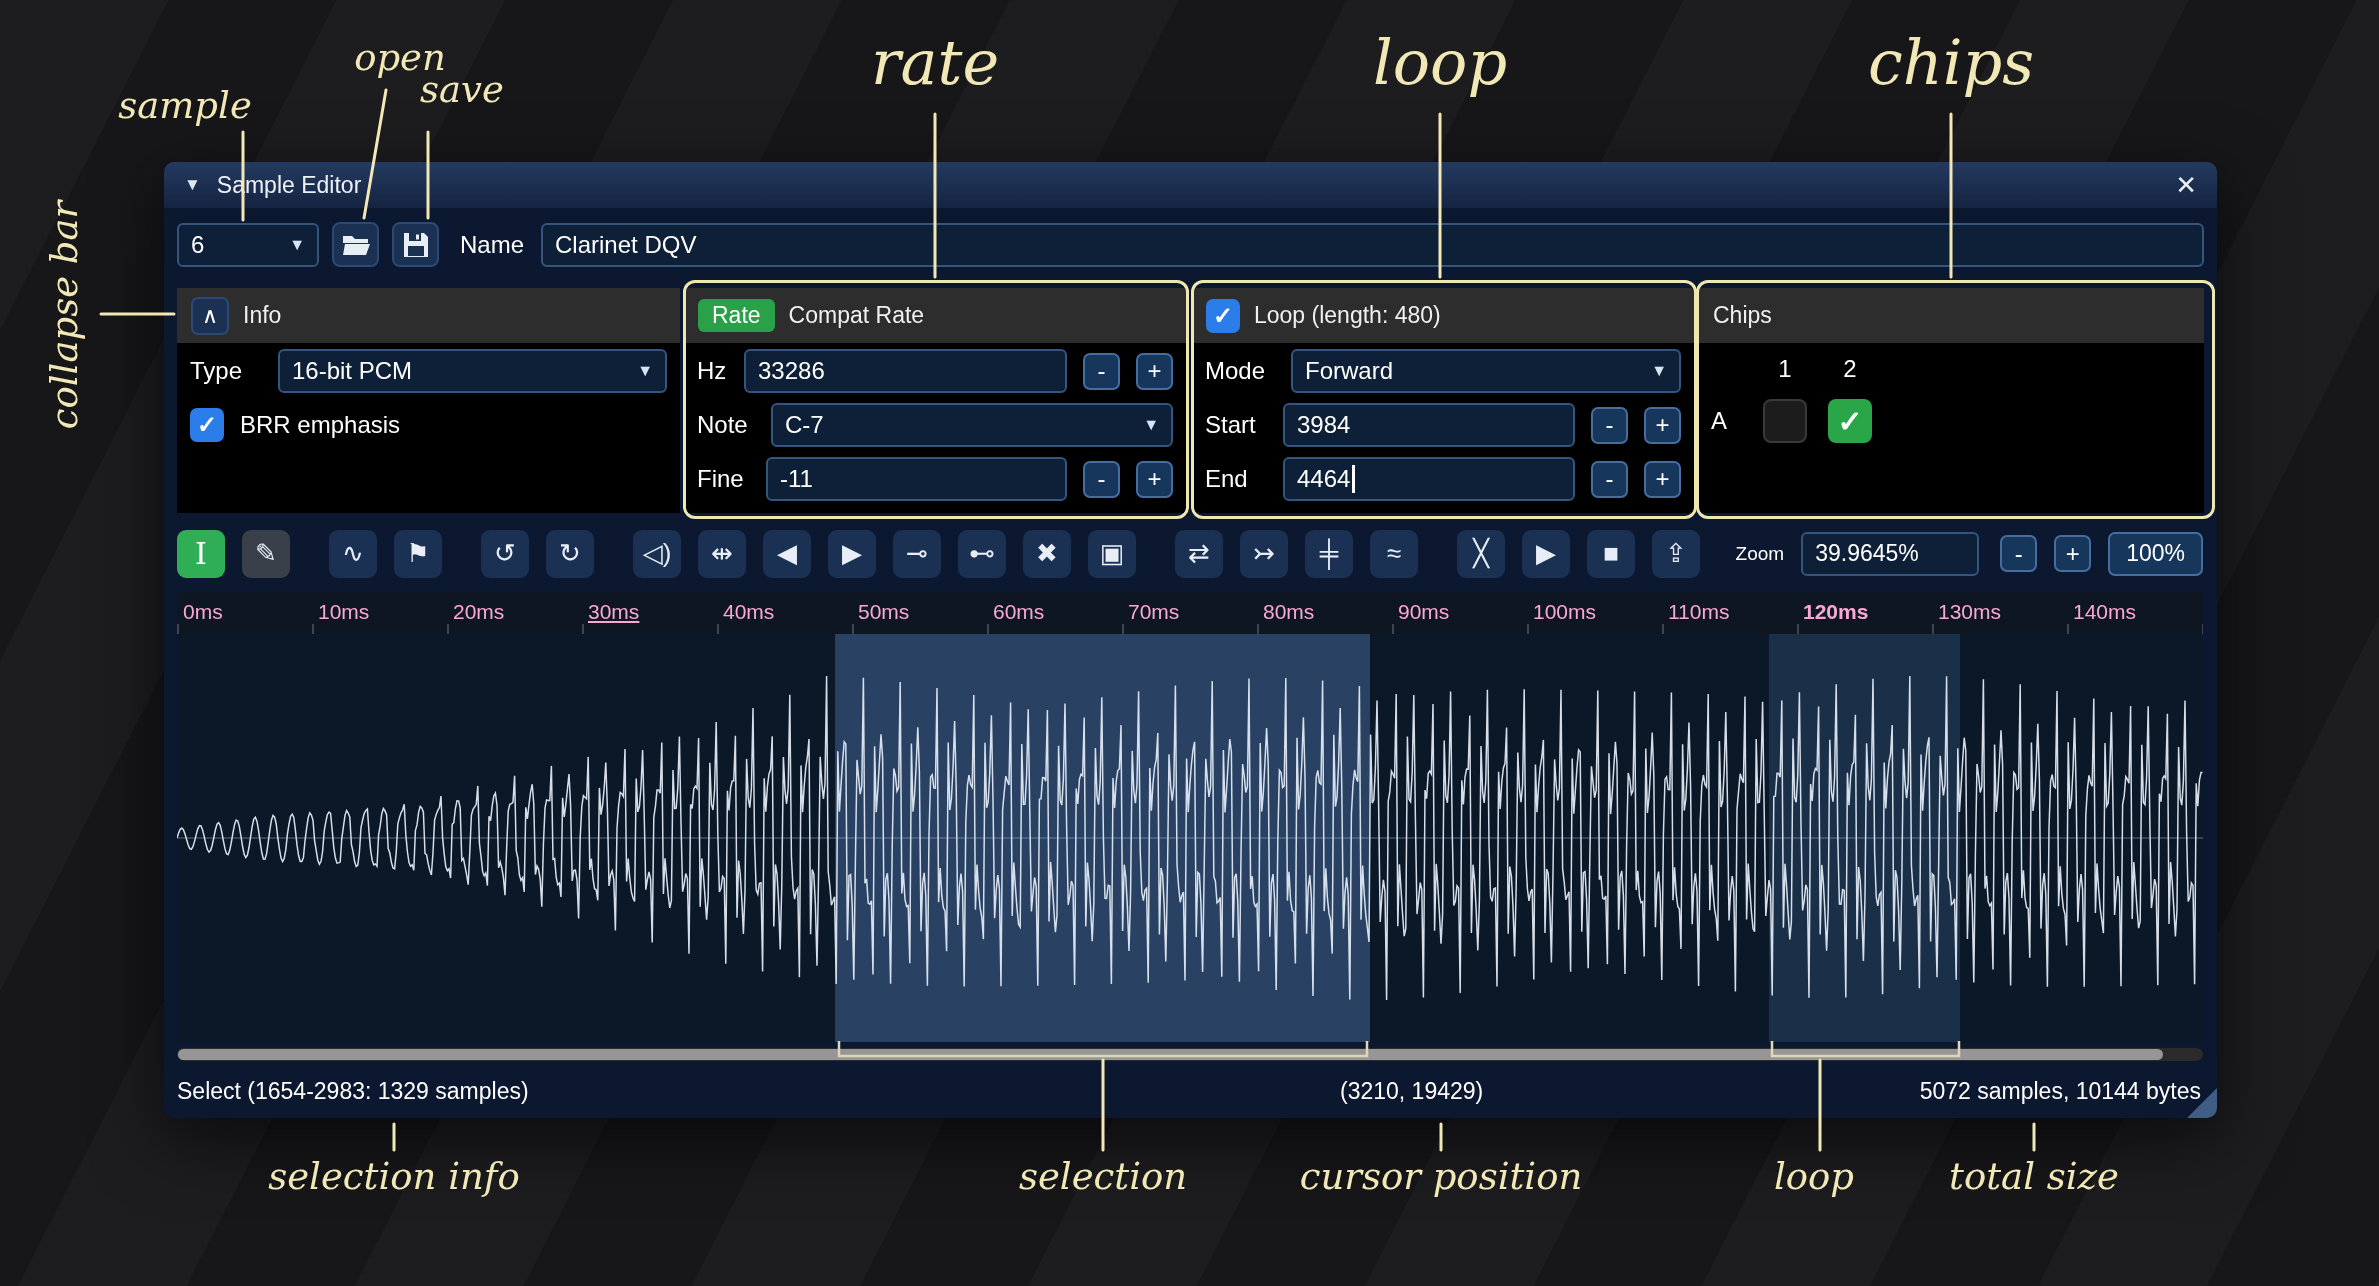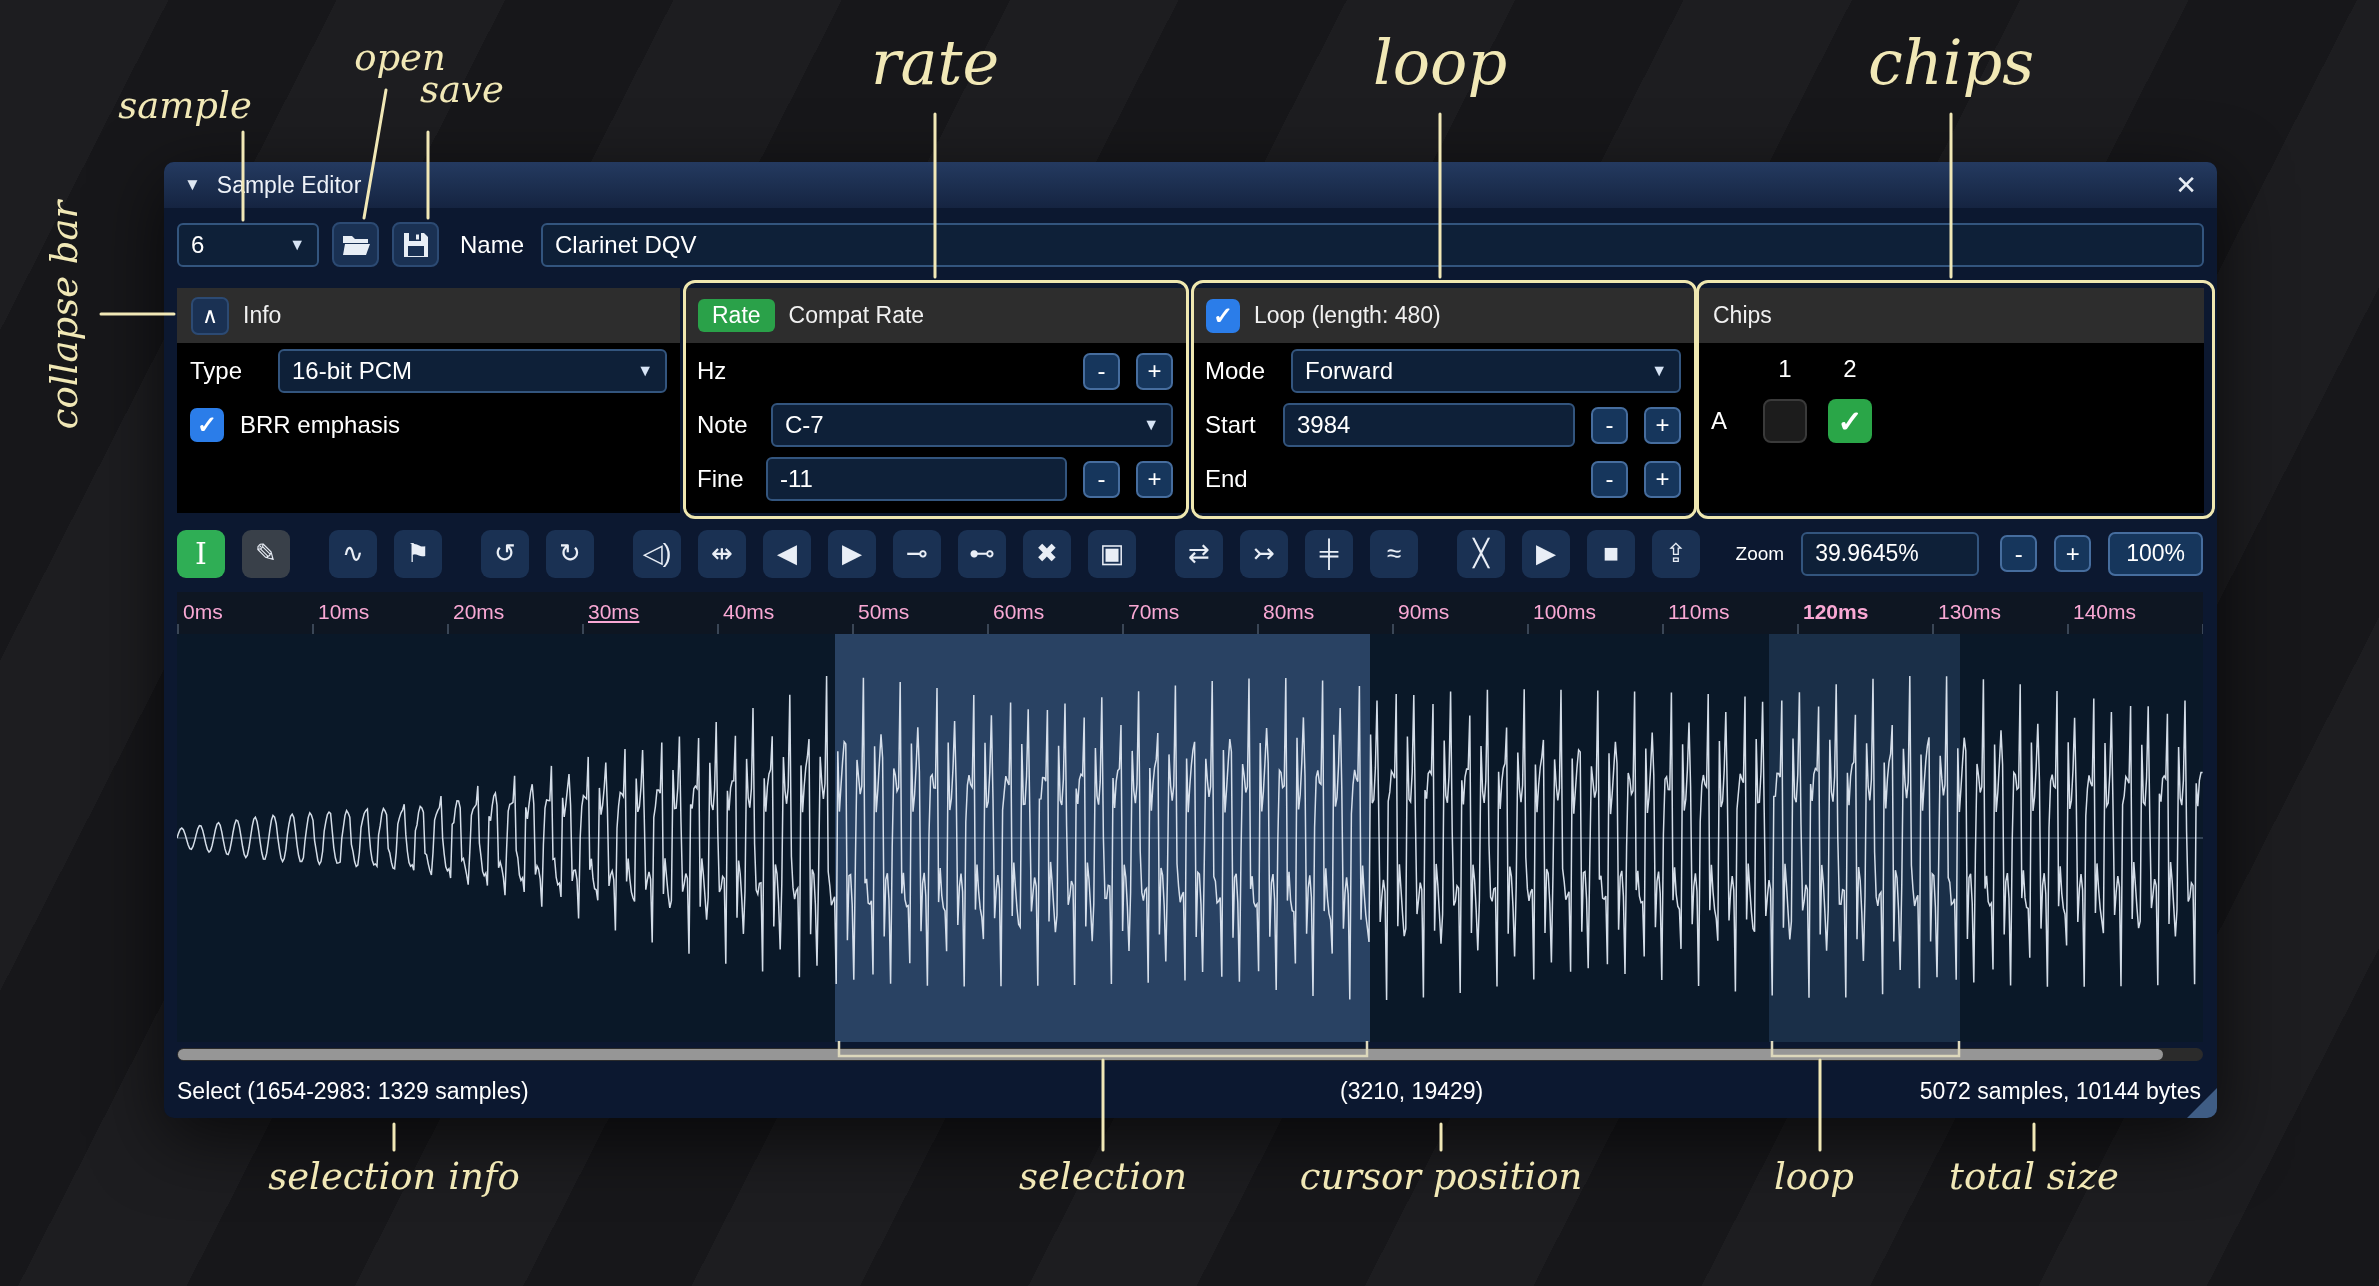--- a/index.html
+++ b/index.html
@@ -165,20 +165,23 @@
     </div>
 
     <div class="panel panel-rate">
       <div class="panel-header">
         <span class="pill-green">Rate</span>
         <span>Compat Rate</span>
       </div>
       <div class="panel-body">
         <div class="prow">
           <span class="plabel" style="width:47px">Hz</span>
+          <div class="field" style="width:330px">
+            <span>33286</span>
+          </div>
           <span class="grow"></span>
           <div class="pm">-</div>
           <div class="pm">+</div>
         </div>
         <div class="prow">
           <span class="plabel" style="width:74px">Note</span>
           <div class="dd grow">
             <span>C-7</span>
             <span class="dd-arrow">▼</span>
           </div>
@@ -214,20 +217,24 @@
           <span class="plabel" style="width:78px">Start</span>
           <div class="field" style="width:306px">
             <span>3984</span>
           </div>
           <span class="grow"></span>
           <div class="pm">-</div>
           <div class="pm">+</div>
         </div>
         <div class="prow">
           <span class="plabel" style="width:78px">End</span>
+          <div class="field" style="width:306px">
+            <span>4464</span>
+            <span class="caret"></span>
+          </div>
           <span class="grow"></span>
           <div class="pm">-</div>
           <div class="pm">+</div>
         </div>
       </div>
     </div>
 
     <div class="panel panel-chips">
       <div class="panel-header">
         <span>Chips</span>

